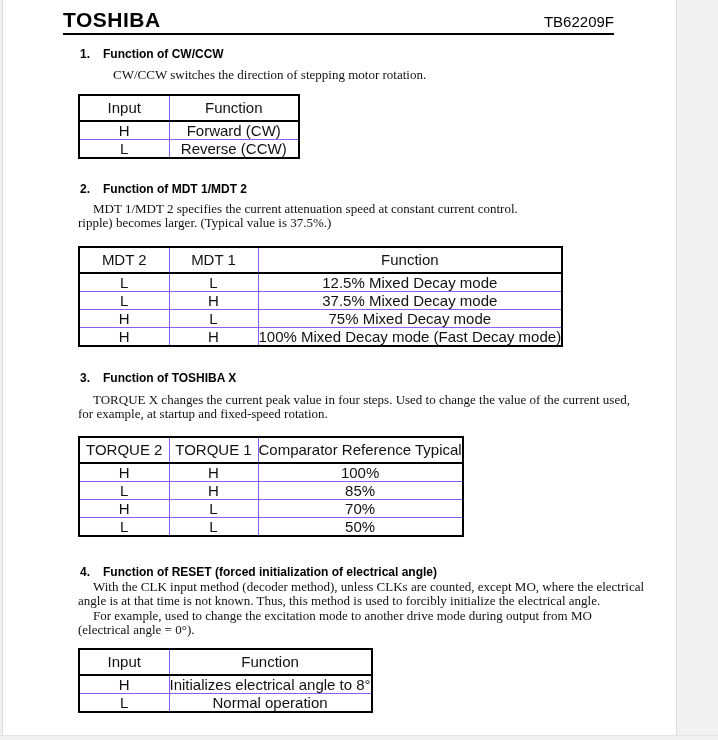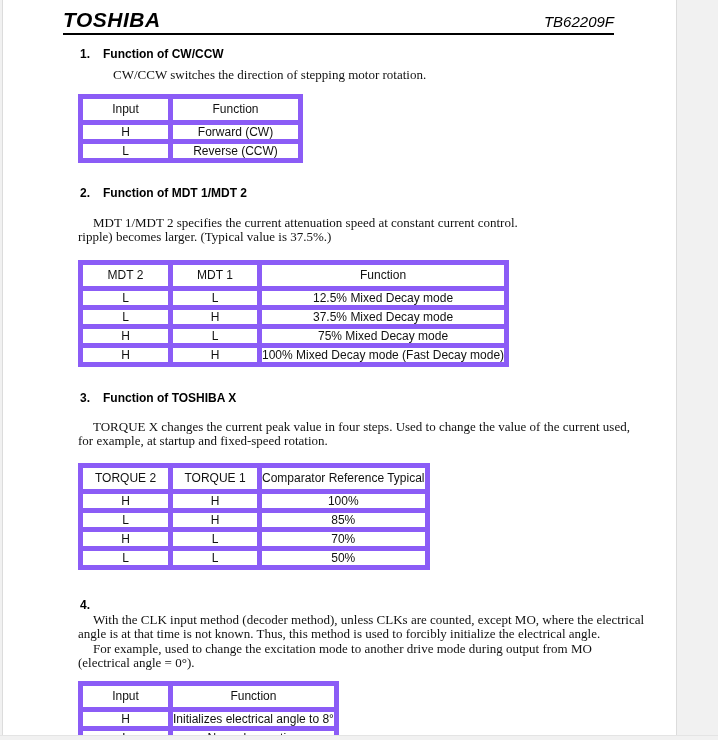--- a/index.html
+++ b/index.html
@@ -28,21 +28,20 @@
 
   
   .doc-header {
     margin: 9px 0 0 63px;
     width: 551px;
     display: flex;
     justify-content: space-between;
     align-items: flex-end;
     border-bottom: 2px solid #000;
     padding-bottom: 2px;
-    font-style: italic;
   }
   .logo {
     font-weight: 800;
     font-size: 21px;
     line-height: 22px;
     letter-spacing: 0.5px;
     transform: scaleY(0.92);
     transform-origin: bottom left;
   }
   .partnum {
@@ -72,43 +71,43 @@
 
   
   table.dtable {
     border-collapse: collapse;
     table-layout: fixed;
     margin-left: 78px;
     border: 2px solid #000;
     background: #fff;
   }
   .dtable th, .dtable td {
-    border: 5px solid #8b5cf6;
+    border: 1px solid #8b5cf6;
     font-family: "Liberation Sans", sans-serif;
-    font-size: 12px;
+    font-size: 15px;
     font-weight: normal;
     text-align: center;
     vertical-align: middle;
     white-space: nowrap;
     padding: 0;
     color: #111;
   }
   .dtable th { height: 26px; border-bottom: 2px solid #000; }
   .dtable td { height: 18px; }
 
   .sec1 { margin-top: 12px; }
   .sec1 .body { margin-top: 7px; }
   .sec1 table { margin-top: 11px; }
 
   .sec2 { margin-top: 23px; }
-  .sec2 .body { margin-top: 16px; }
+  .sec2 .body { margin-top: 6px; }
   .sec2 table { margin-top: 15px; }
 
   .sec3 { margin-top: 24px; }
-  .sec3 .body { margin-top: 15px; }
+  .sec3 .body { margin-top: 8px; }
   .sec3 table { margin-top: 14px; }
 
   .sec4 { margin-top: 28px; }
   .sec4 .body { margin-top: 1px; }
   .sec4 table { margin-top: 10px; }
 </style>
 </head>
 <body>
 
 <div class="page">
@@ -243,20 +242,21 @@
           <td>L</td>
           <td>50%</td>
         </tr>
       </tbody>
     </table>
   </div>
 
   <div class="sec4">
     <div class="sec-head">
       <span class="sec-num">4.</span>
+      <span>Function of RESET (forced initialization of electrical angle)</span>
     </div>
     <div class="body">
       <div class="ln ind1">With the CLK input method (decoder method), unless CLKs are counted, except MO, where the electrical</div>
       <div class="ln ind0">angle is at that time is not known. Thus, this method is used to forcibly initialize the electrical angle.</div>
       <div class="ln ind1">For example, used to change the excitation mode to another drive mode during output from MO</div>
       <div class="ln ind0">(electrical angle = 0°).</div>
     </div>
     <table class="dtable">
       <colgroup>
           <col style="width:90px">

